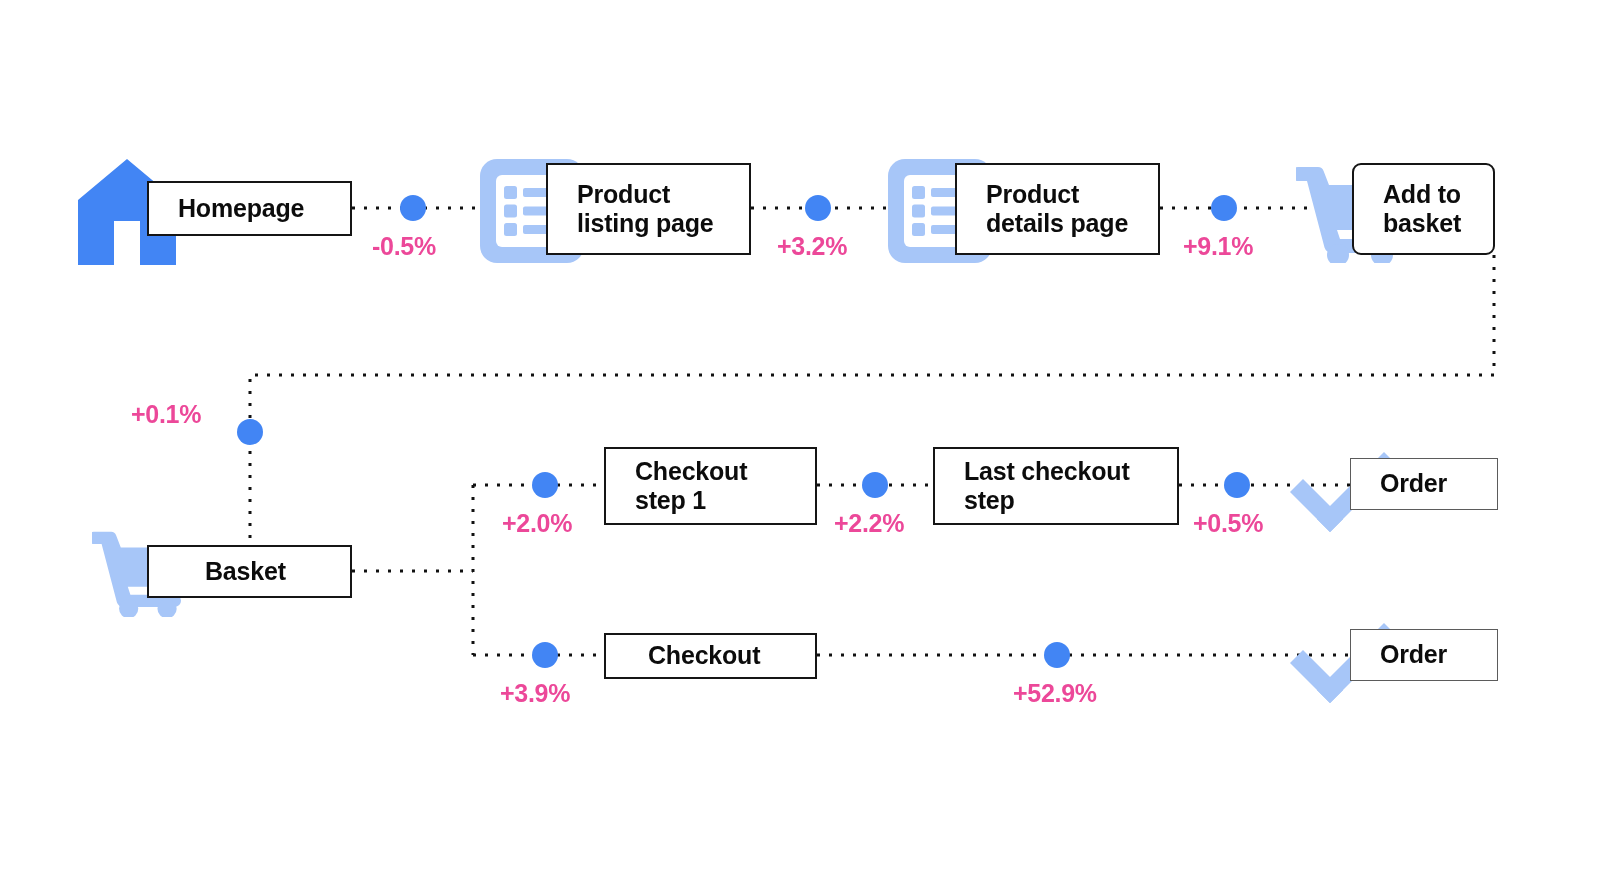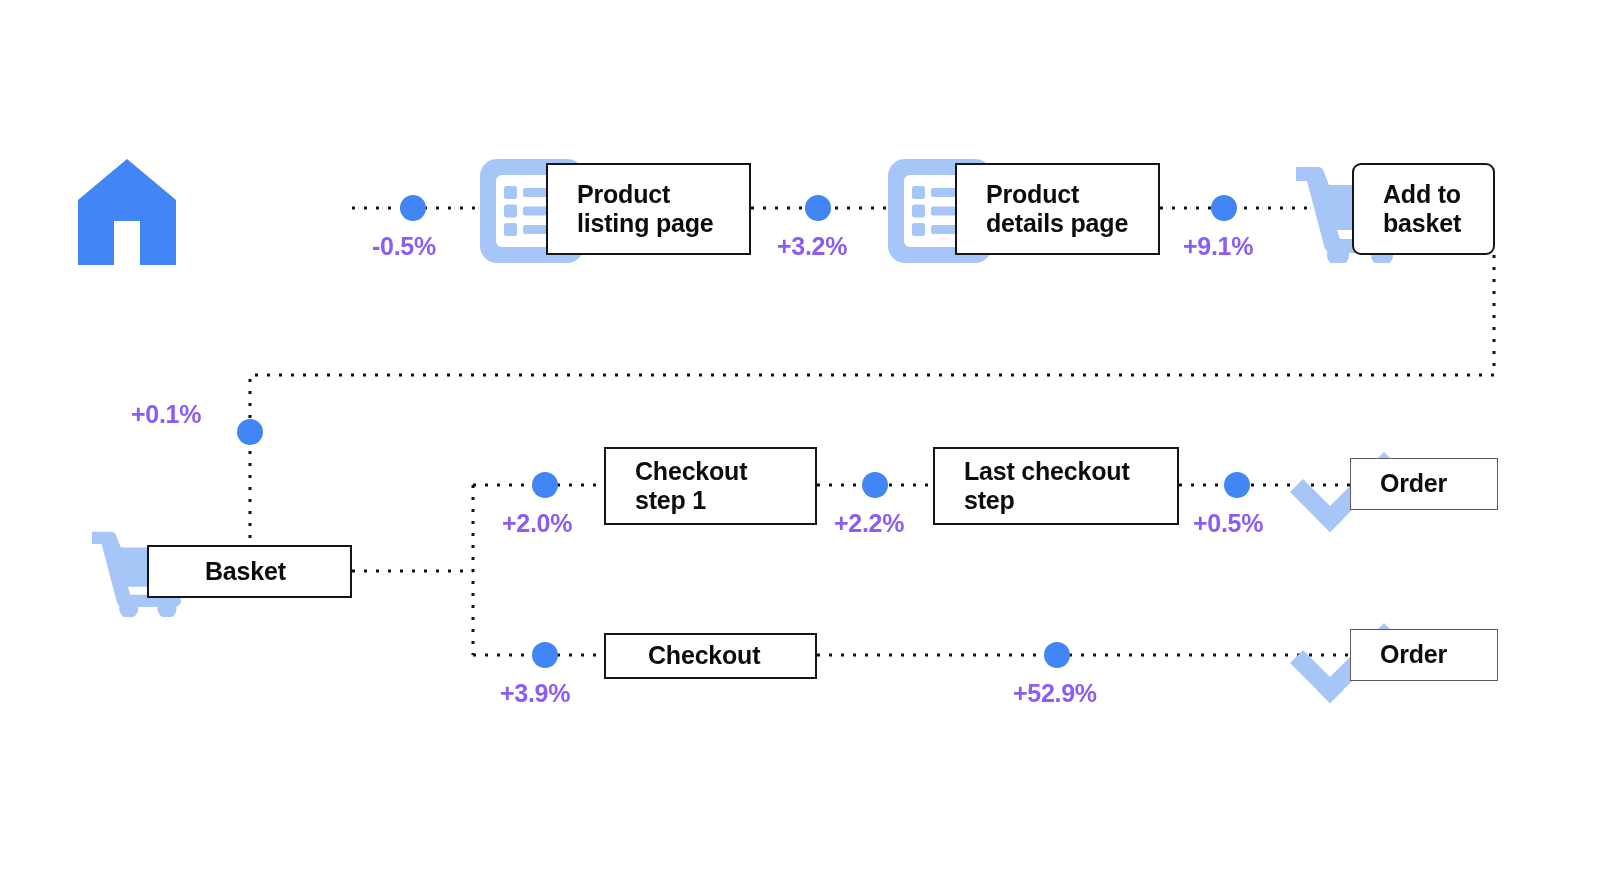--- a/index.html
+++ b/index.html
@@ -57,21 +57,21 @@
     padding-left: 29px;
     padding-right: 10px;
     white-space: pre-line;
   }
   
   .pct-label {
     position: absolute;
     font-family: "Liberation Sans", sans-serif;
     font-weight: bold;
     font-size: 25px;
-    color: #8b5cf6;
+    color: #ec4899;
     letter-spacing: -0.3px;
     white-space: nowrap;
     z-index: 6;
   }
   
   .icon {
     position: absolute;
     z-index: 3;
   }
   .icon svg { display: block; }
@@ -163,20 +163,23 @@
   </div>
 
   <div class="icon" style="left:1289px; top:604px;">
     <svg width="110" height="103" viewBox="0 0 110 103">
       <path fill="#a7c6f8" d="M14 46 L1 59 L41 99 L54 86 Z"></path>
       <path fill="#a7c6f8" d="M41 99 L28 86 L95 19 L108 32 Z"></path>
       <path fill="#a7c6f8" d="M28 86 L41 99 L54 86 L41 73 Z"></path>
     </svg>
   </div>
 
+  <div class="node-box" style="left:147px; top:181px; width:205px; height:55px;">
+    <span class="node-label">Homepage</span>
+  </div>
 
   <div class="node-box" style="left:546px; top:163px; width:205px; height:92px;">
     <span class="node-label">Product
 listing page</span>
   </div>
 
   <div class="node-box" style="left:955px; top:163px; width:205px; height:92px;">
     <span class="node-label">Product
 details page</span>
   </div>

